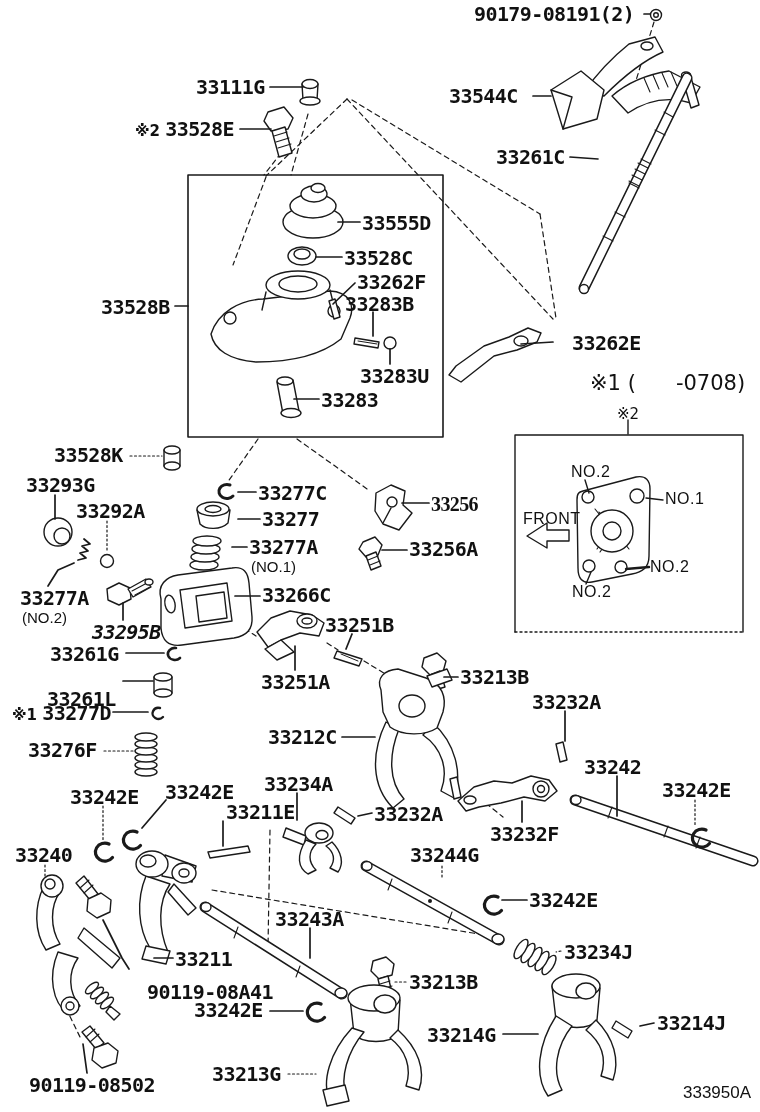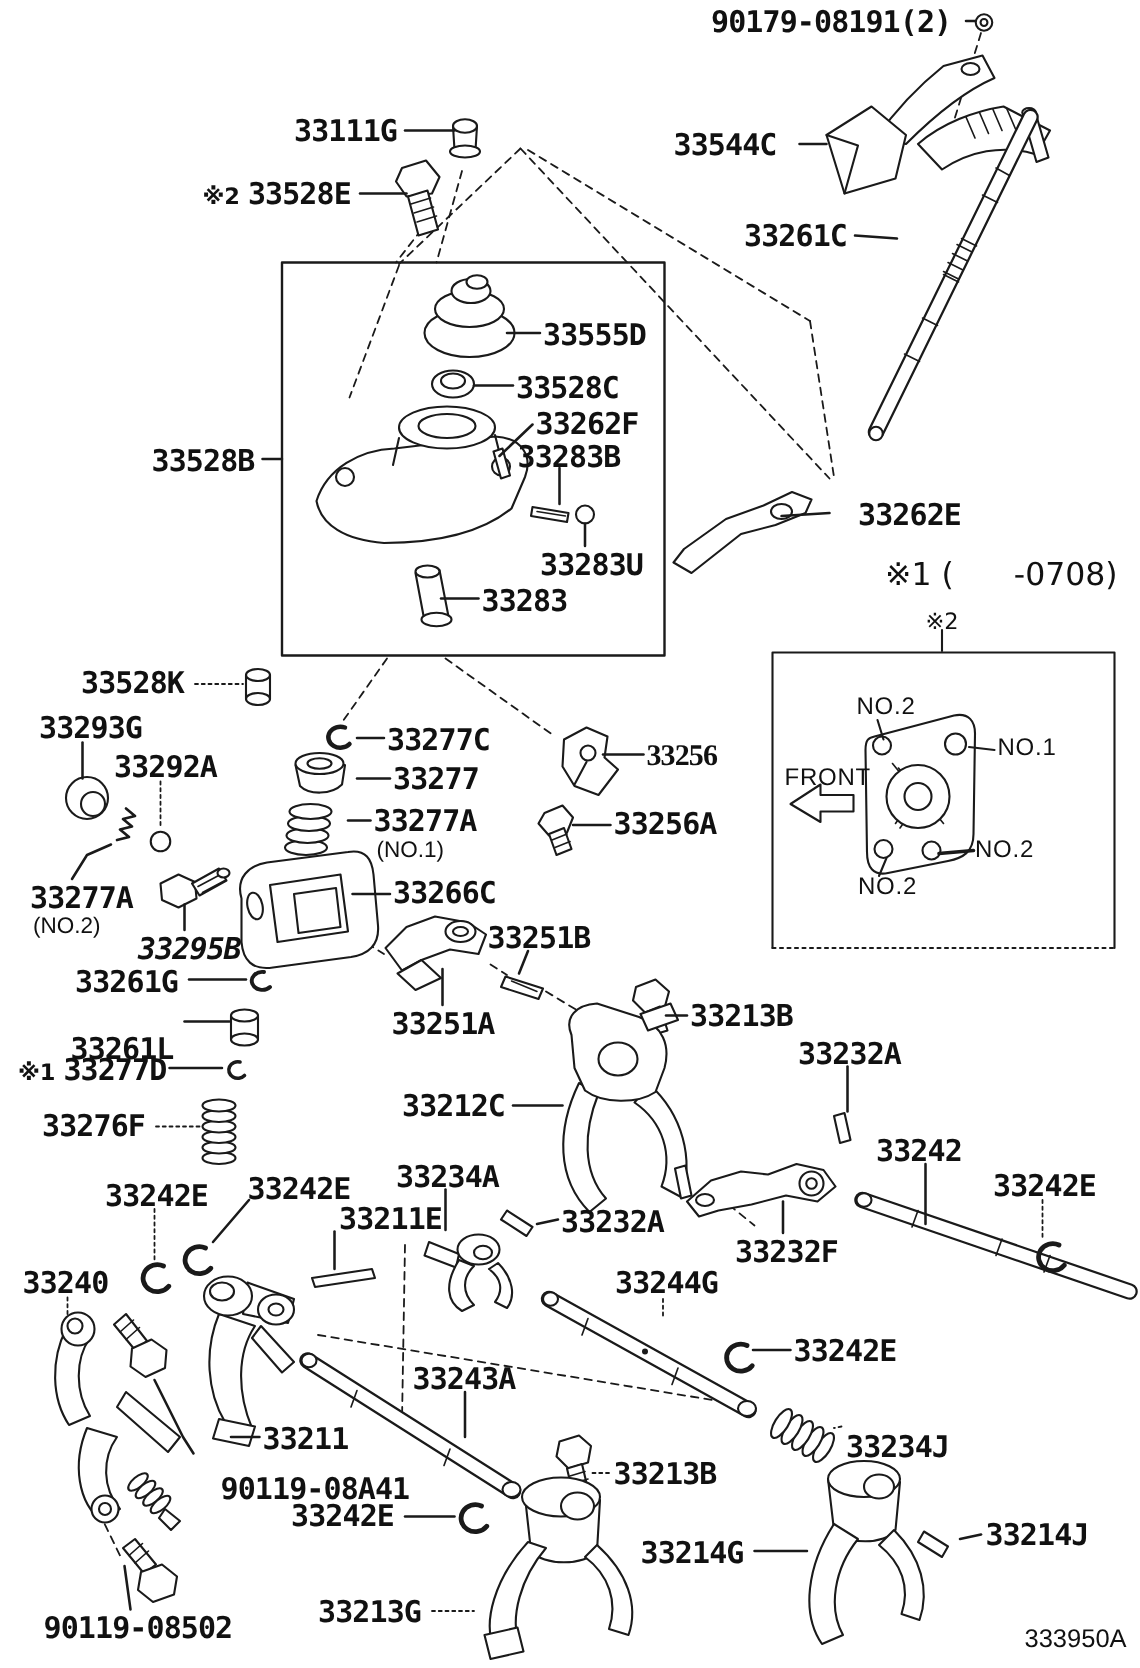--- a/index.html
+++ b/index.html
@@ -480,21 +480,21 @@
       <div class="lbl" style="left: 70px; top: 787px;"><span class="pre"></span><span class="txt">33242E</span></div>
       <div class="lbl" style="left: 165px; top: 782px;"><span class="pre"></span><span class="txt">33242E</span></div>
       <div class="lbl" style="left: 264px; top: 774px;"><span class="pre"></span><span class="txt">33234A</span></div>
       <div class="lbl" style="left: 190px; top: 802px; margin-left: 36px;"><span class="pre"></span><span class="txt">33211E</span></div>
       <div class="lbl" style="left: 374px; top: 804px;"><span class="pre"></span><span class="txt">33232A</span></div>
       <div class="lbl" style="left: 490px; top: 824px;"><span class="pre"></span><span class="txt">33232F</span></div>
       <div class="lbl" style="left: 410px; top: 845px;"><span class="pre"></span><span class="txt">33244G</span></div>
       <div class="lbl" style="left: 15px; top: 845px;"><span class="pre"></span><span class="txt">33240</span></div>
       <div class="lbl" style="left: 529px; top: 890px;"><span class="pre"></span><span class="txt">33242E</span></div>
       <div class="lbl" style="left: 275px; top: 909px;"><span class="pre"></span><span class="txt">33243A</span></div>
-      <div class="lbl" style="left: 564px; top: 942px; margin-top: 12px;"><span class="pre"></span><span class="txt">33234J</span></div>
+      <div class="lbl" style="left: 564px; top: 942px;"><span class="pre"></span><span class="txt">33234J</span></div>
       <div class="lbl" style="left: 175px; top: 949px;"><span class="pre"></span><span class="txt">33211</span></div>
       <div class="lbl" style="left: 147px; top: 970px; margin-top: 12px;"><span class="pre"></span><span class="txt">90119-08A41</span></div>
       <div class="lbl" style="left: 409px; top: 972px;"><span class="pre"></span><span class="txt">33213B</span></div>
       <div class="lbl" style="left: 194px; top: 1000px;"><span class="pre"></span><span class="txt">33242E</span></div>
       <div class="lbl" style="left: 427px; top: 1025px;"><span class="pre"></span><span class="txt">33214G</span></div>
       <div class="lbl" style="left: 657px; top: 1013px;"><span class="pre"></span><span class="txt">33214J</span></div>
       <div class="lbl" style="left: 212px; top: 1064px;"><span class="pre"></span><span class="txt">33213G</span></div>
       <div class="lbl" style="left: 29px; top: 1075px;"><span class="pre"></span><span class="txt">90119-08502</span></div>
     </div>
 

